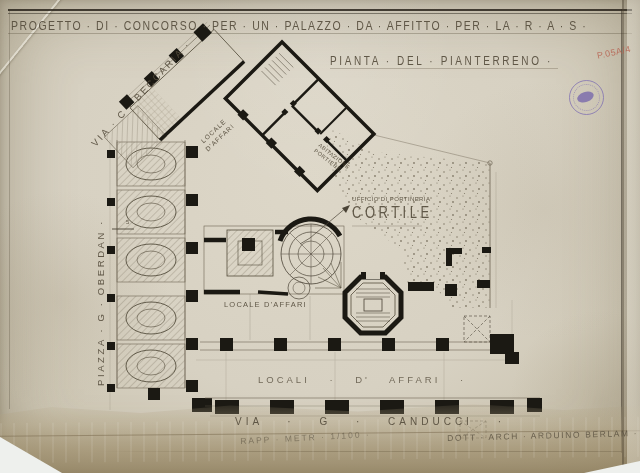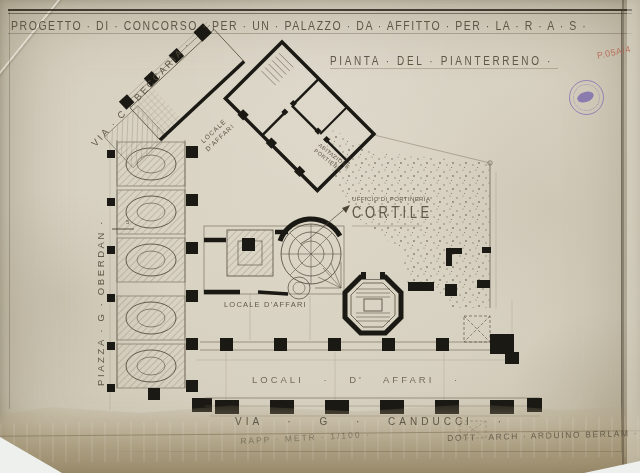--- a/index.html
+++ b/index.html
@@ -55,21 +55,21 @@
   .t-canducci{left:229px;top:416px;font-size:10px;letter-spacing:4px;word-spacing:18px;margin-left:6px;}
   .t-rapp{left:240px;top:436px;font-size:8.5px;letter-spacing:2px;opacity:.62;transform:rotate(-3deg);}
   .t-sig{left:447px;top:433px;font-size:8.5px;letter-spacing:1.6px;opacity:.85;transform:rotate(-1.5deg);}
   .t-uff{left:352px;top:196px;font-size:6px;letter-spacing:.4px;}
   .t-cortile{left:352px;top:204px;font-size:13px;letter-spacing:3.5px;transform:scaleY(1.2);}
   .t-loc-wing{left:197px;top:140px;font-size:6.5px;letter-spacing:1px;line-height:9px;
               transform:rotate(-43deg);text-align:center;}
   .t-abit{left:321px;top:142px;font-size:5.5px;letter-spacing:.6px;line-height:7px;
           transform:rotate(38deg);}
   .t-loc2{left:217px;top:300px;font-size:7.5px;letter-spacing:1.2px;margin-left:7px;}
-  .t-loc3{left:252px;top:374px;font-size:9.5px;letter-spacing:3px;word-spacing:14px;opacity:.85;}
+  .t-loc3{left:258px;top:374px;font-size:9.5px;letter-spacing:3px;word-spacing:14px;opacity:.85;}
   .t-dim{left:126px;top:219px;font-size:6px;}
   
   .stamp{position:absolute;left:569px;top:80px;width:33px;height:33px;border-radius:50%;
     border:1.6px solid rgba(124,108,178,.75);}
   .stamp .ring{position:absolute;inset:3px;border-radius:50%;border:1px dotted rgba(124,108,178,.55);}
   .stamp .blob{position:absolute;left:7px;top:11px;width:17px;height:10px;border-radius:50%;
     background:rgba(118,102,172,.78);transform:rotate(-18deg);}
   .plan{position:absolute;left:0;top:0;}
 </style>
 </head>

